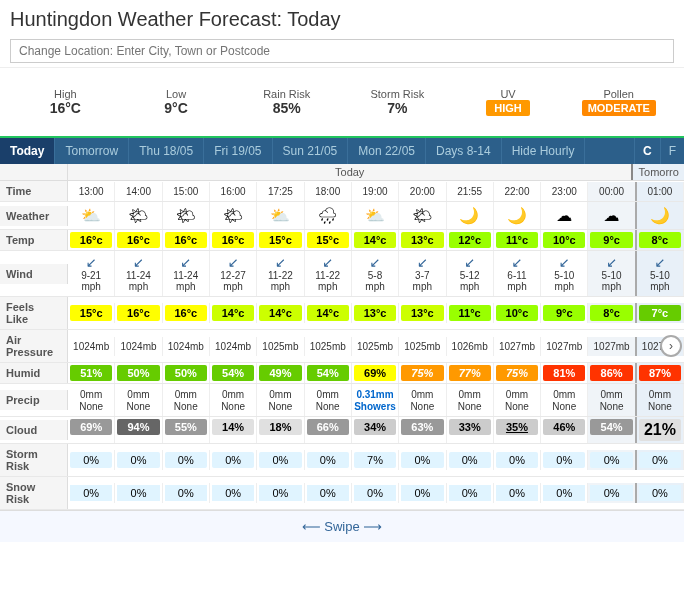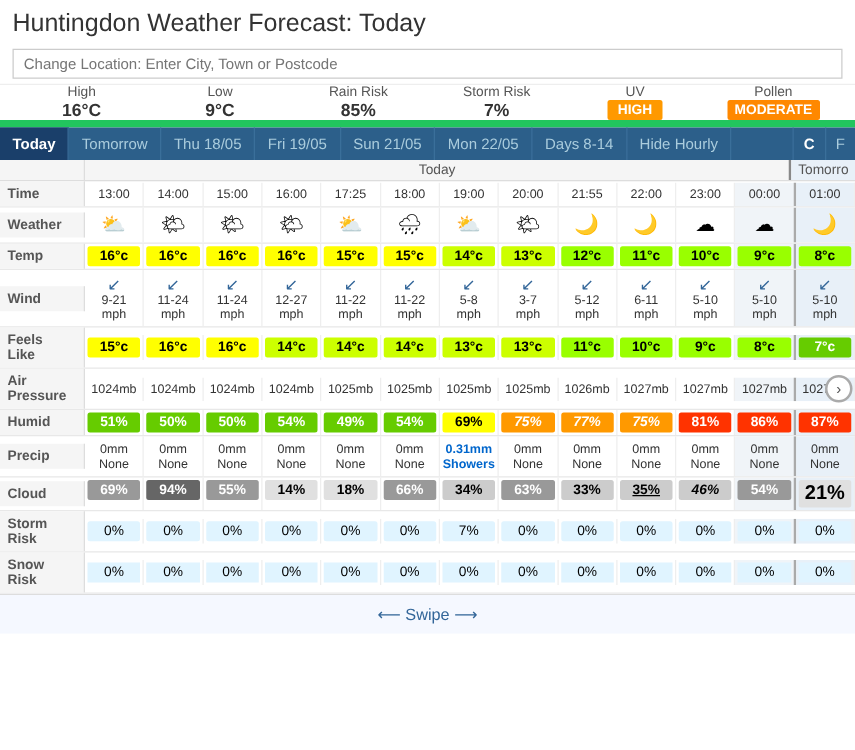--- a/index.html
+++ b/index.html
@@ -4,21 +4,21 @@
   <style>
     * { box-sizing: border-box; margin: 0; padding: 0; }
     body { font-family: Arial, sans-serif; font-size: 12px; background: #fff; width: 684px; overflow-x: hidden; }
     
     .header { padding: 8px 10px 4px; }
     .header h1 { font-size: 20px; font-weight: normal; color: #333; }
     
     .location-bar { padding: 4px 10px; }
     .location-input { width: 100%; border: 1px solid #ccc; padding: 4px 8px; font-size: 12px; color: #999; outline: none; }
     
-    .summary-bar { display: flex; align-items: center; padding: 0 10px; gap: 0; border-top: 1px solid #eee; border-bottom: 6px solid #22c55e; }
+    .summary-bar { display: flex; align-items: center; padding: 20px 10px; gap: 0; border-top: 1px solid #eee; border-bottom: 2px solid #22c55e; }
     .summary-item { flex: 1; text-align: center; }
     .summary-item .label { font-size: 11px; color: #555; }
     .summary-item .value { font-size: 14px; font-weight: bold; color: #333; }
     .summary-item.uv-item .badge { background: #f90; color: #fff; font-size: 11px; font-weight: bold; padding: 2px 8px; border-radius: 2px; display: inline-block; }
     .summary-item.pollen-item .badge { background: #f80; color: #fff; font-size: 11px; font-weight: bold; padding: 2px 6px; border-radius: 2px; display: inline-block; }
     
     .tab-bar { display: flex; align-items: center; background: #2c5f8a; padding: 0; }
     .tab-item { padding: 6px 10px; color: #acd; font-size: 12px; cursor: pointer; border-right: 1px solid #3a6f9a; }
     .tab-item.active { background: #1a3f6a; color: #fff; font-weight: bold; }
     .tab-right { margin-left: auto; display: flex; }
@@ -434,21 +434,21 @@
         </div>
         <div class="cell" style="padding: 2px;">
           <span class="cloud-med" style="display: block; padding: 2px 1px; font-weight: bold; font-size: 11px;">63%</span>
         </div>
         <div class="cell" style="padding: 2px;">
           <span class="cloud-light" style="display: block; padding: 2px 1px; font-weight: bold; font-size: 11px;">33%</span>
         </div>
         <div class="cell" style="padding: 2px;">
           <span class="cloud-light" style="display: block; padding: 2px 1px; font-weight: bold; font-size: 11px; text-decoration: underline;">35%</span>
         </div>
-        <div class="cell" style="padding: 2px; font-style: italic;">
+        <div class="cell" style="padding: 2px;">
           <span class="cloud-light" style="display: block; padding: 2px 1px; font-weight: bold; font-size: 11px;">46%</span>
         </div>
         <div class="cell last" style="padding: 2px;">
           <span class="cloud-med" style="display: block; padding: 2px 1px; font-weight: bold; font-size: 11px;">54%</span>
         </div>
         <div class="cell tomorrow" style="padding: 2px;">
           <span class="cloud-vlight" style="display: block; padding: 2px 1px; font-weight: bold; font-size: 16px;">21%</span>
         </div>
       </div>
   </div>

